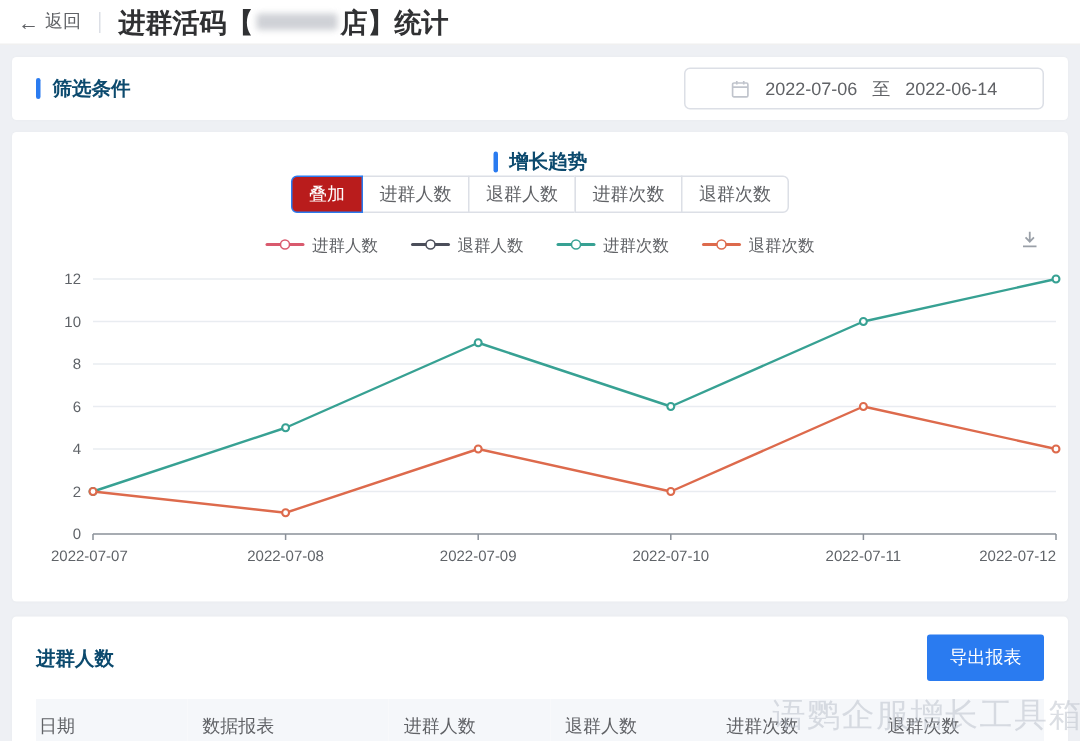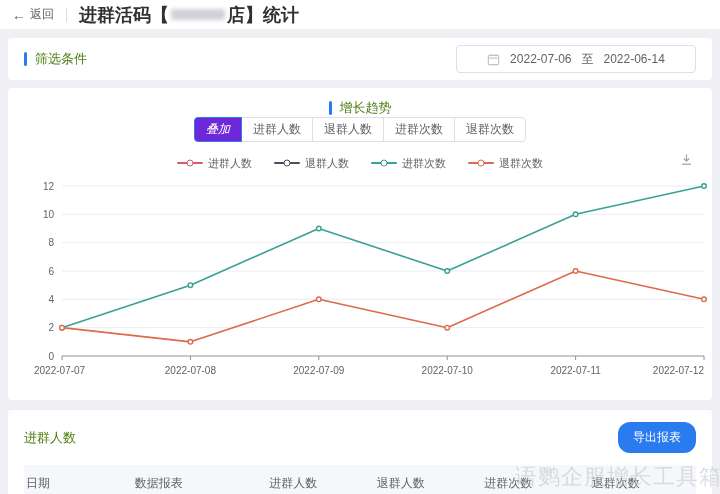--- a/index.html
+++ b/index.html
@@ -19,21 +19,21 @@
   .page-title { font-size:18px; font-weight:bold; color:#303133; display:flex; align-items:center; }
   .redacted {
     display:inline-block; background:#c3c6cc; border-radius:2px;
     filter:blur(2px); opacity:.8; margin:0 2px; vertical-align:middle;
   }
   .redacted.title-blur { width:54px; height:11px; }
   
   .card { background:#fff; border-radius:3px; margin:8px 8px 0 8px; box-shadow:0 0 2px rgba(0,0,0,.03); }
   .section-head { display:flex; align-items:center; }
   .blue-bar { width:3px; height:14px; border-radius:2px; margin-right:8px; }
-  .section-title { font-size:13px; font-weight:normal; color:#4d7c0f; }
+  .section-title { font-size:13px; font-weight:bold; color:#0c4a6e; }
   
   .filter-card { height:42px; display:flex; align-items:center; justify-content:space-between; padding:0 16px; }
   .date-picker {
     width:240px; height:28px; border:1px solid #dcdfe6; border-radius:4px;
     display:flex; align-items:center; justify-content:center; gap:10px;
     font-size:12px; color:#606266; background:#fff; cursor:pointer;
   }
   .date-picker svg { flex:0 0 auto; }
   
   .trend-card { padding:11px 16px 8px 16px; }
@@ -56,21 +56,21 @@
     transform:translate(-50%,-50%); background:#fff; border:1.5px solid #000;
   }
   .legend-label { font-size:11px; color:#606266; }
   .download-btn { position:absolute; right:2px; top:-2px; cursor:pointer; }
   
   .chart-wrap { margin-top:4px; }
   
   .report-card { padding:12px 16px 0 16px; height:120px; }
   .report-head { display:flex; align-items:center; justify-content:space-between; }
   .export-btn {
-    color:#fff; border:none; border-radius:12px; font-size:12px;
+    color:#fff; border:none; border-radius:2px; font-size:12px;
     padding:7px 15px; cursor:pointer;
   }
   table.report-table { width:100%; border-collapse:collapse; margin-top:12px; table-layout:fixed; }
   .report-table th {
     background:#f5f7fa; color:#606266; font-size:12px; font-weight:normal;
     text-align:left; padding:10px 10px; white-space:nowrap;
   }
   .report-table td {
     color:#606266; font-size:12px; text-align:left; padding:13px 10px;
     border-bottom:1px solid #ebeef5; white-space:nowrap;
@@ -116,21 +116,21 @@
   </div>
 </div>
 
 <div class="card trend-card">
   <div class="trend-head">
     <div class="section-head">
       <span class="blue-bar accent-bg" style="background: rgb(42, 123, 240);"></span>
       <span class="section-title">增长趋势</span>
     </div>
     <div class="btn-group">
-      <button class="gbtn active accent-bg" style="background: #6d28d9; border-color: rgb(42, 123, 240); font-style: italic;">叠加</button>
+      <button class="gbtn active accent-bg" style="background: #b91c1c; border-color: rgb(42, 123, 240);">叠加</button>
       <button class="gbtn">进群人数</button>
       <button class="gbtn">退群人数</button>
       <button class="gbtn">进群次数</button>
       <button class="gbtn">退群次数</button>
     </div>
   </div>
 
   <div class="legend-row">
     <div class="legend-item">
       <span class="legend-marker">

